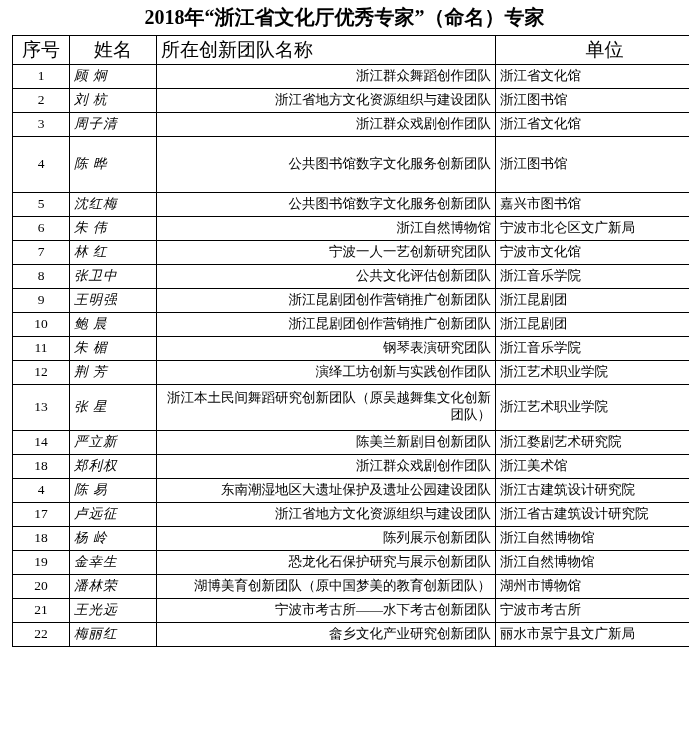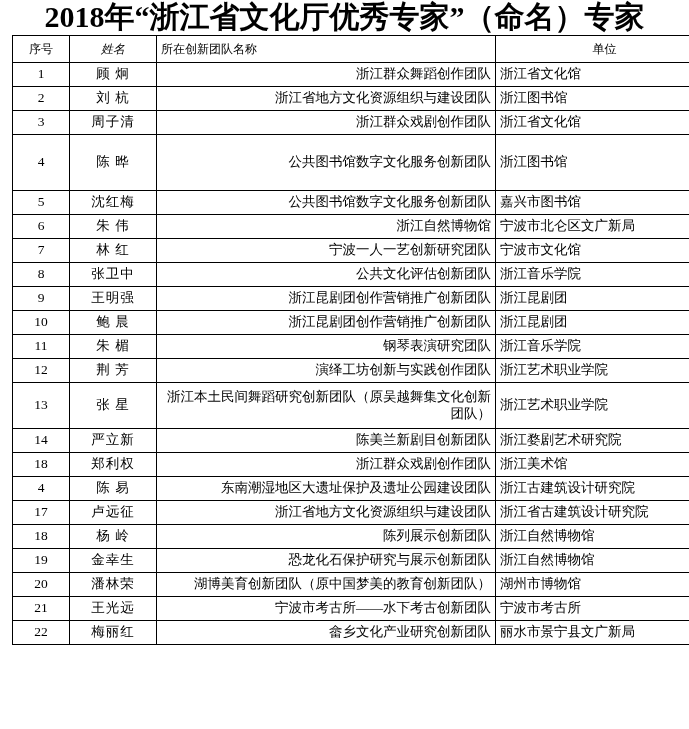--- a/index.html
+++ b/index.html
@@ -16,21 +16,21 @@
   }
   .page {
     width: 689px;
     height: 729px;
     position: relative;
     box-sizing: border-box;
     padding: 0 12px;
   }
   .doc-title {
     text-align: center;
-    font-size: 30px;
+    font-size: 20px;
     font-weight: bold;
     letter-spacing: 0px;
     line-height: 30px;
     padding: 2px 0 3px 0;
     white-space: nowrap;
     font-family: "Liberation Serif", "DejaVu Serif", serif;
   }
   table.main-table {
     border-collapse: collapse;
     width: 665px;
@@ -38,33 +38,33 @@
     font-size: 13.5px;
   }
   table.main-table td, table.main-table th {
     border: 1px solid #000000;
     padding: 2px 4px;
     vertical-align: middle;
     line-height: 1.25;
     font-weight: normal;
   }
   .col-no { width: 48px; text-align: center; }
-  .col-name { width: 78px; text-align: center; font-style: italic; }
+  .col-name { width: 78px; text-align: center; }
   .col-team { width: 330px; text-align: left; }
   .col-unit { width: 209px; text-align: left; }
 
   thead td {
     text-align: center;
     height: 22px;
-    font-size: 12px;
+    font-size: 19px;
     margin-left: 43px;
   }
   tbody tr { height: 24px; }
   tbody td.cell-no { text-align: center; }
-  tbody td.cell-name { text-align: center; letter-spacing: 1px; }
+  tbody td.cell-name { text-align: left; letter-spacing: 1px; font-style: italic; }
   tbody td.cell-team { text-align: right; }
   tbody td.cell-unit { text-align: left; }
   .tall { height: 56px; }
   .tall-md { height: 46px; }
   td.unit-top { vertical-align: top; padding-top: 3px; }
 </style>
 </head>
 <body>
 
 <div class="page">

